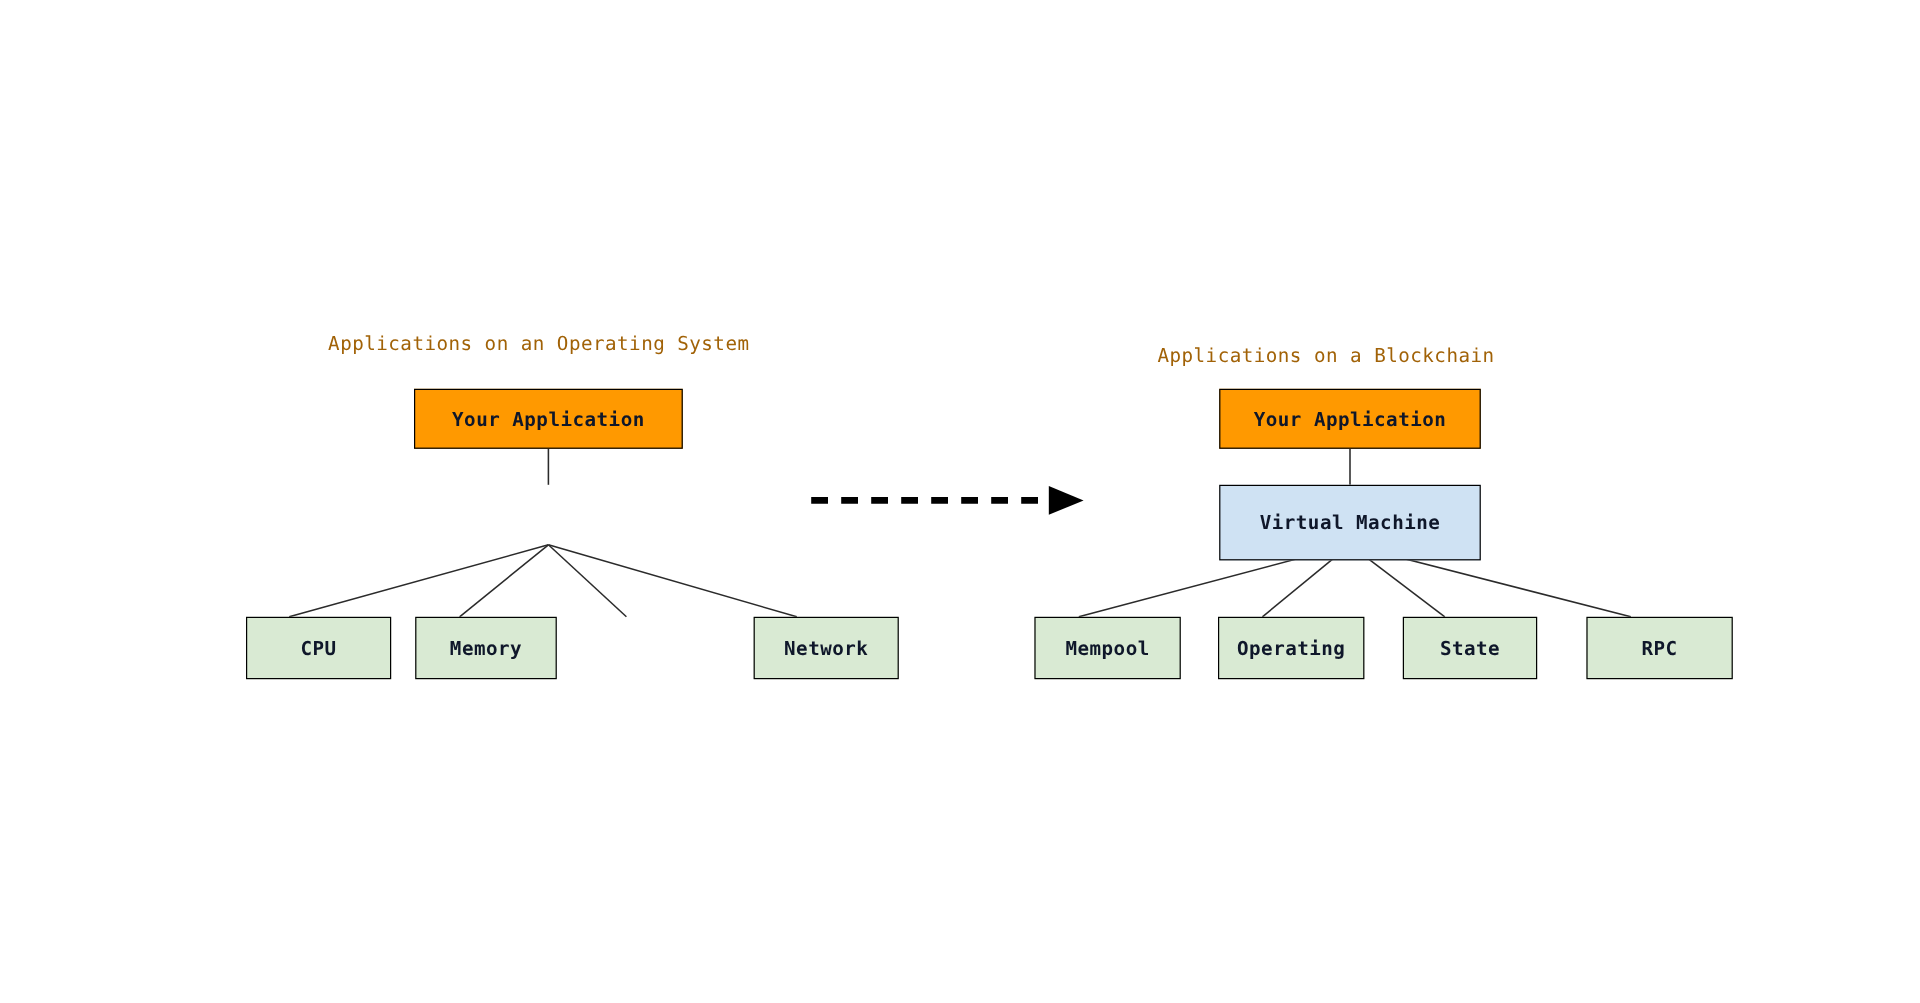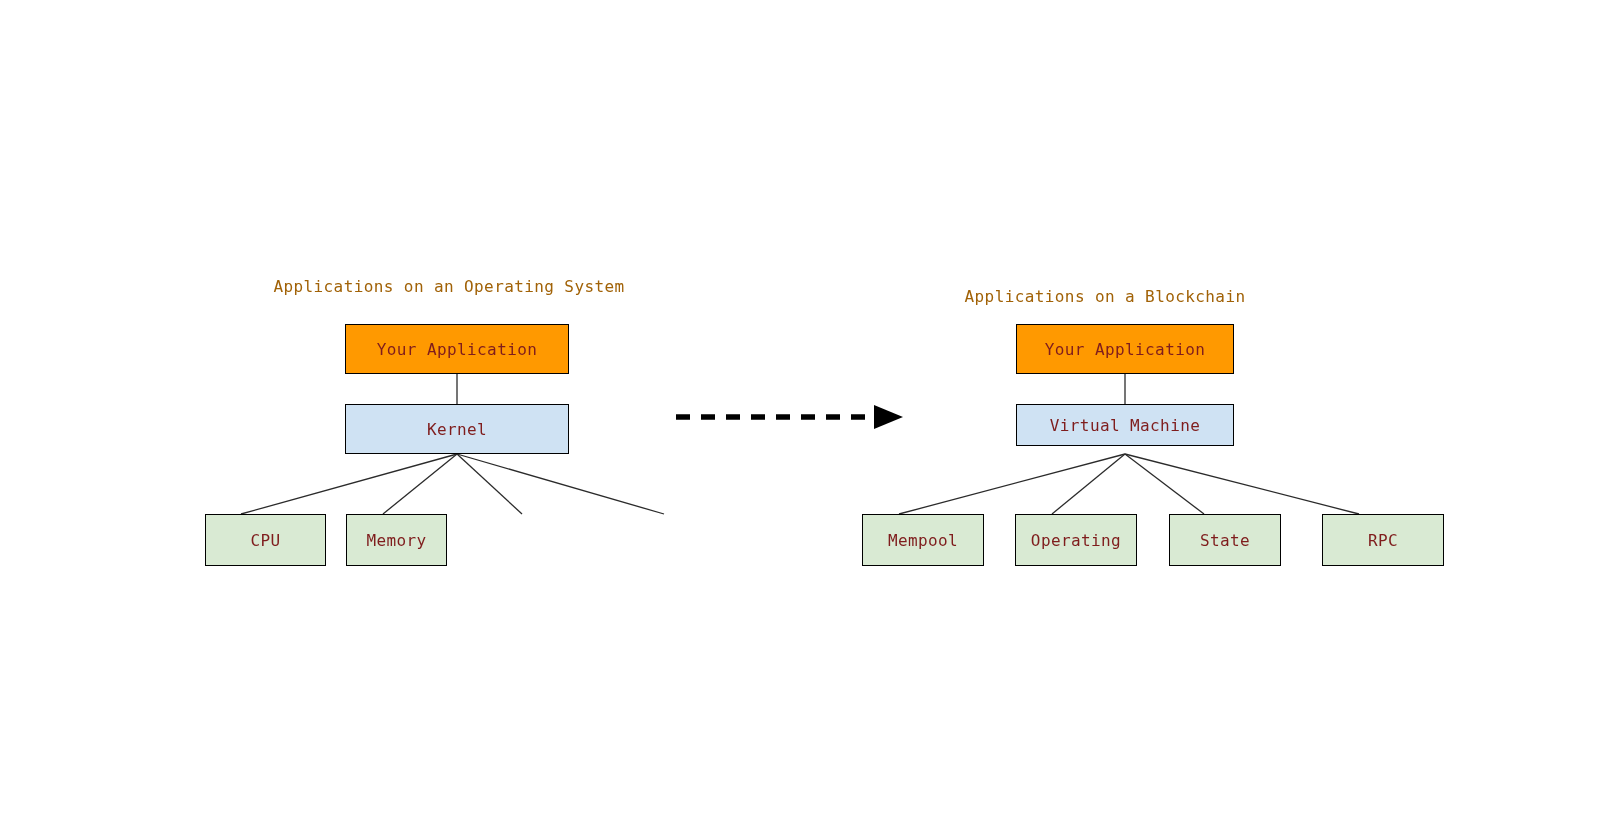--- a/index.html
+++ b/index.html
@@ -8,21 +8,21 @@
     font-family:"DejaVu Sans Mono", monospace; overflow:hidden;
   }
   .diagram-title {
     position:absolute; width:420px; text-align:center;
     font-size:16px; letter-spacing:0.4px; color:#a16207; white-space:nowrap;
   }
   .node {
     position:absolute; box-sizing:border-box;
     display:flex; align-items:center; justify-content:center;
     border:1.5px solid #000000;
-    font-size:16px; letter-spacing:0.4px; color:#7f1d1d; white-space:nowrap;
+    font-size:16px; letter-spacing:0.4px; color:#0f172a; white-space:nowrap;font-weight:bold;
   }
   .node.app  { background:var(--app-fill,  #FF9900); }
   .node.mid  { background:var(--mid-fill,  #CFE2F3); }
   .node.leaf { background:var(--leaf-fill, #D9EAD3);margin-left:24px; }
   .wires { position:absolute; left:0; top:0; width:1600px; height:836px; pointer-events:none; }
 </style>
 </head>
 <body>
 
 <div class="canvas">
@@ -46,38 +46,38 @@
       <polygon points="874,405 874,429 903,417" fill="#000000"></polygon>
     </g>
   </svg>
 
   <div class="diagram-title" style="left:239px; top:277px;">Applications on an Operating System</div>
 
   <div class="node app" style="left:345px; top:324px; width:224px; height:50px;">
     <span>Your Application</span>
   </div>
 
-  <div class="node mid" style="left:345px; top:404px; width:224px; height:50px;">
-    <span>Kernel</span>
-  </div>
 
   <div class="node leaf" style="left:181px; top:514px; width:121px; height:52px;">
     <span>CPU</span>
   </div>
-  <div class="node leaf" style="left:322px; top:514px; width:101px; height:52px;">
+  <div class="node leaf" style="left:322px; top:514px; width:118px; height:52px;">
     <span>Memory</span>
+  </div>
+  <div class="node leaf" style="left:604px; top:514px; width:121px; height:52px;">
+    <span>Network</span>
   </div>
 
   <div class="diagram-title" style="left:895px; top:287px;">Applications on a Blockchain</div>
 
   <div class="node app" style="left:1016px; top:324px; width:218px; height:50px;">
     <span>Your Application</span>
   </div>
 
-  <div class="node mid" style="left:1016px; top:404px; width:218px; height:42px;">
+  <div class="node mid" style="left:1016px; top:404px; width:218px; height:63px;">
     <span>Virtual Machine</span>
   </div>
 
   <div class="node leaf" style="left:838px; top:514px; width:122px; height:52px;">
     <span>Mempool</span>
   </div>
   <div class="node leaf" style="left:991px; top:514px; width:122px; height:52px;">
     <span>Operating</span>
   </div>
   <div class="node leaf" style="left:1145px; top:514px; width:112px; height:52px;">

